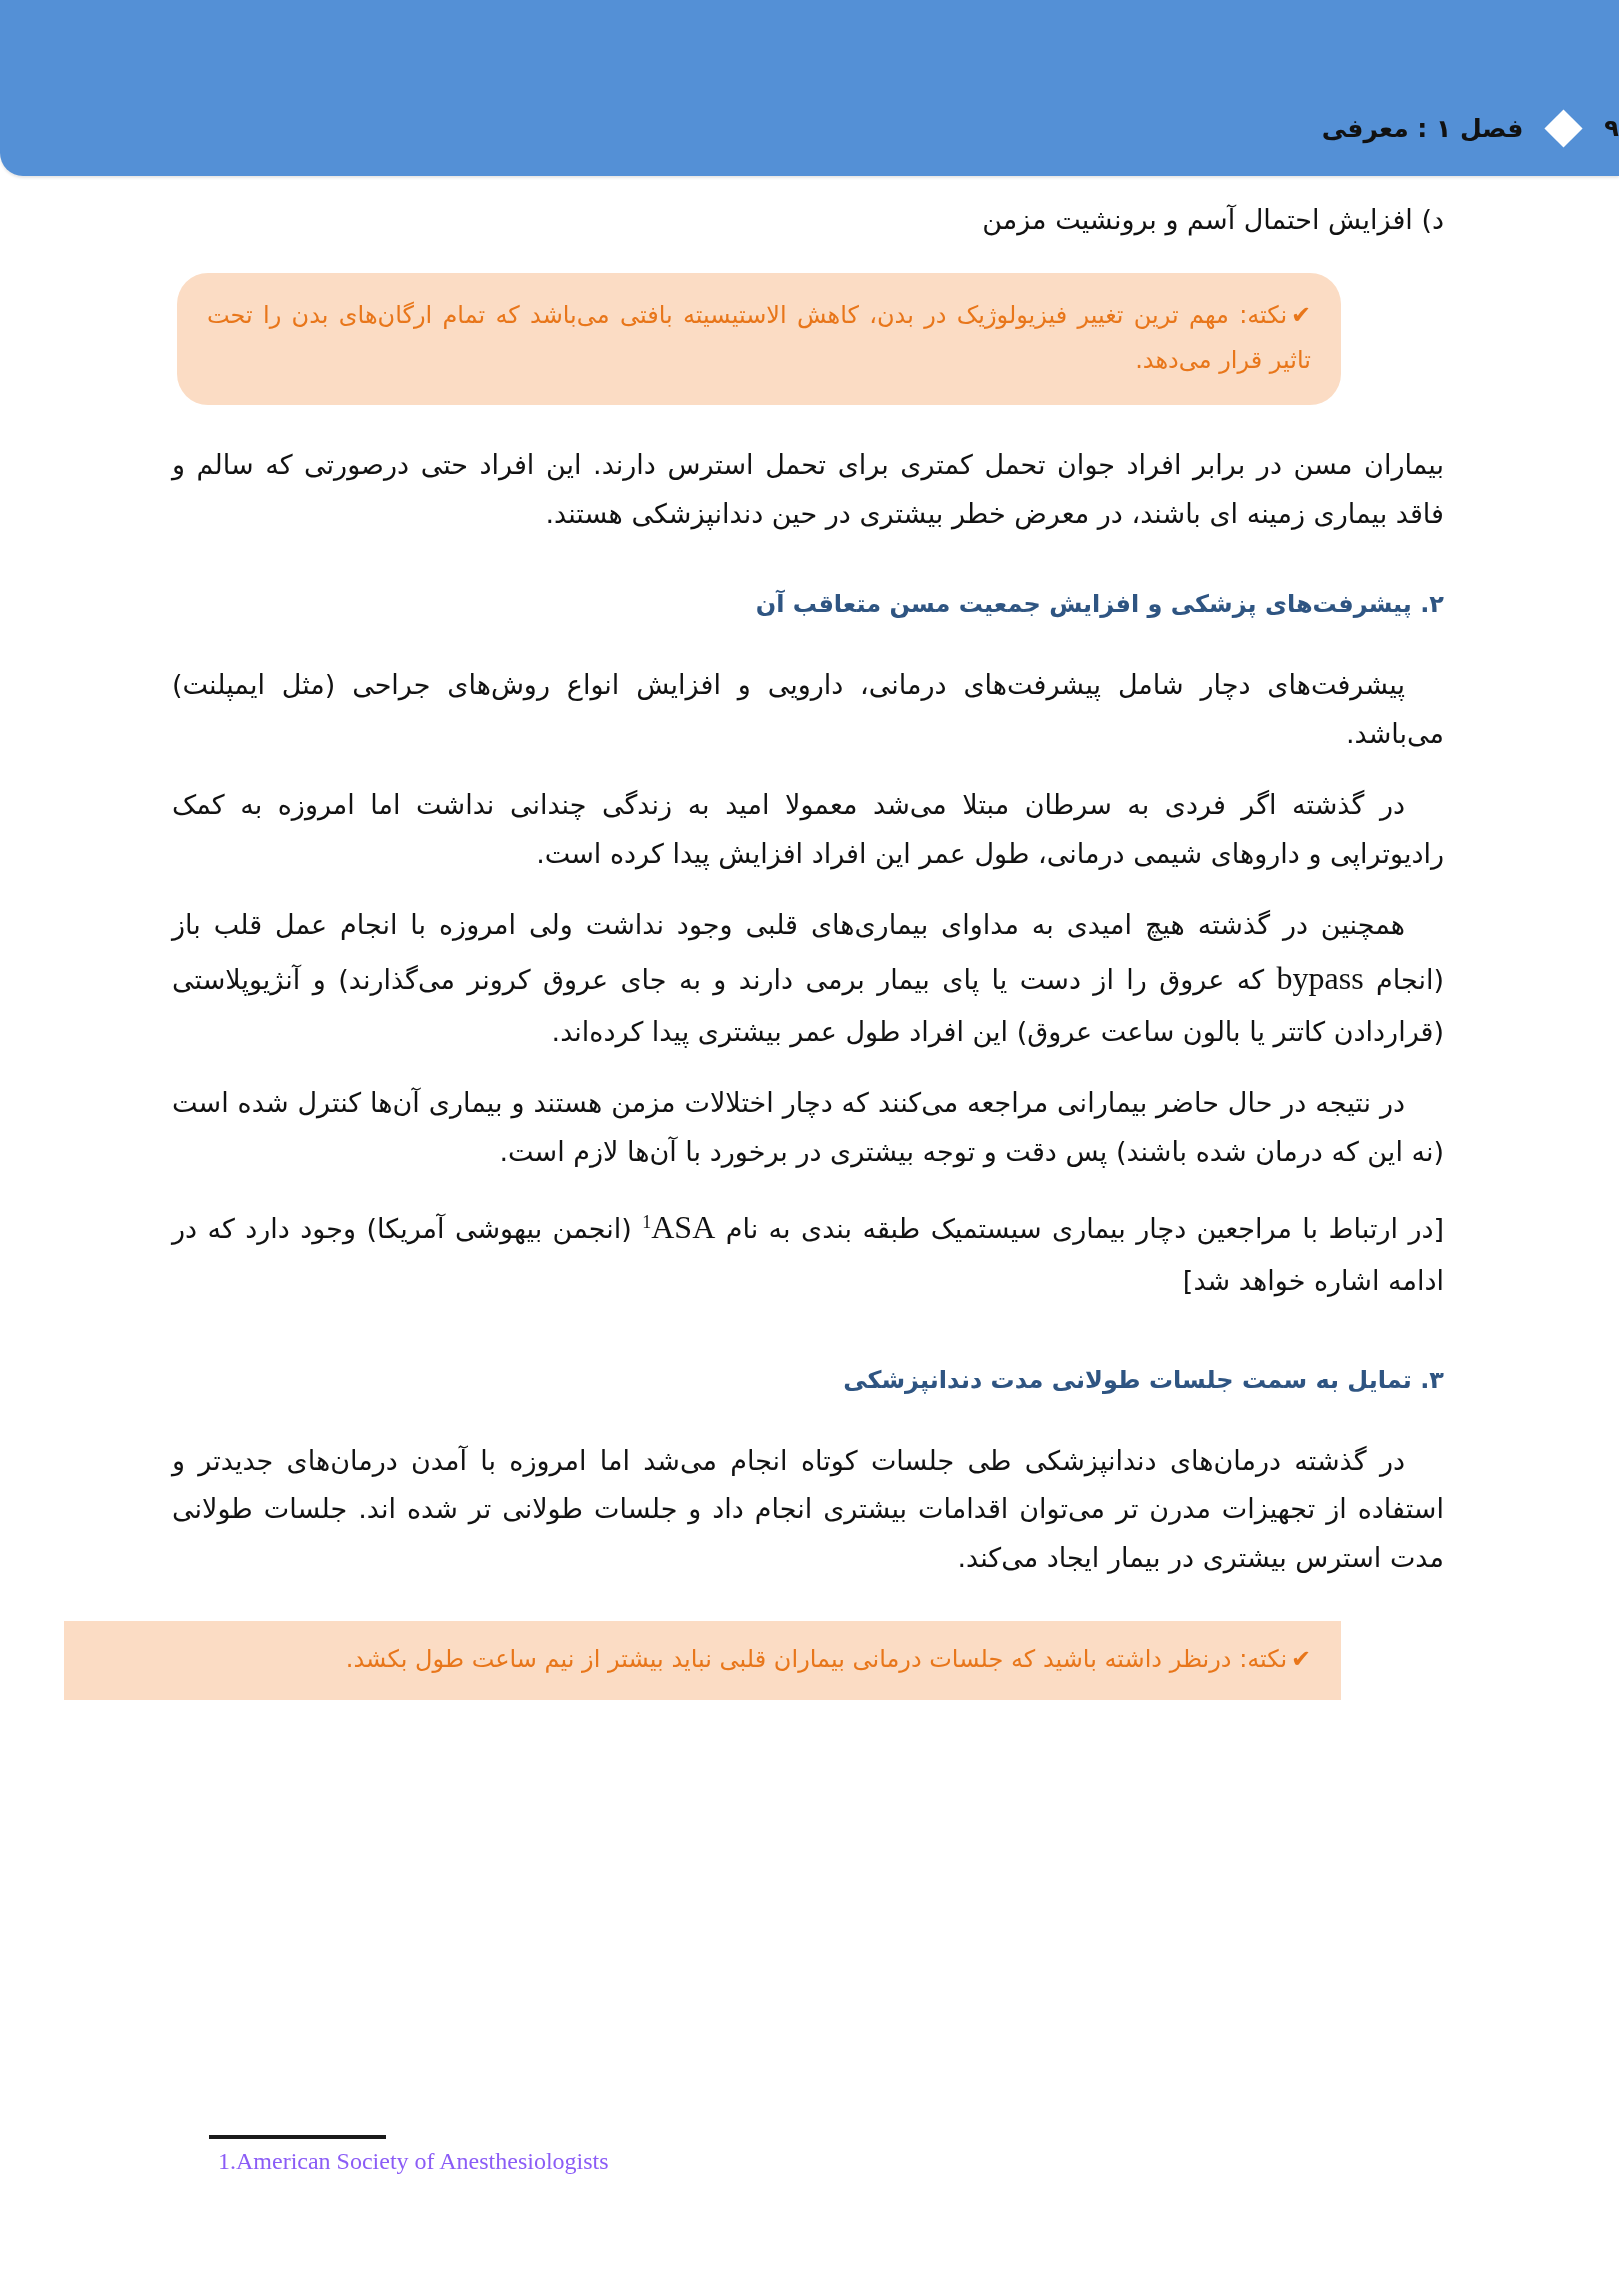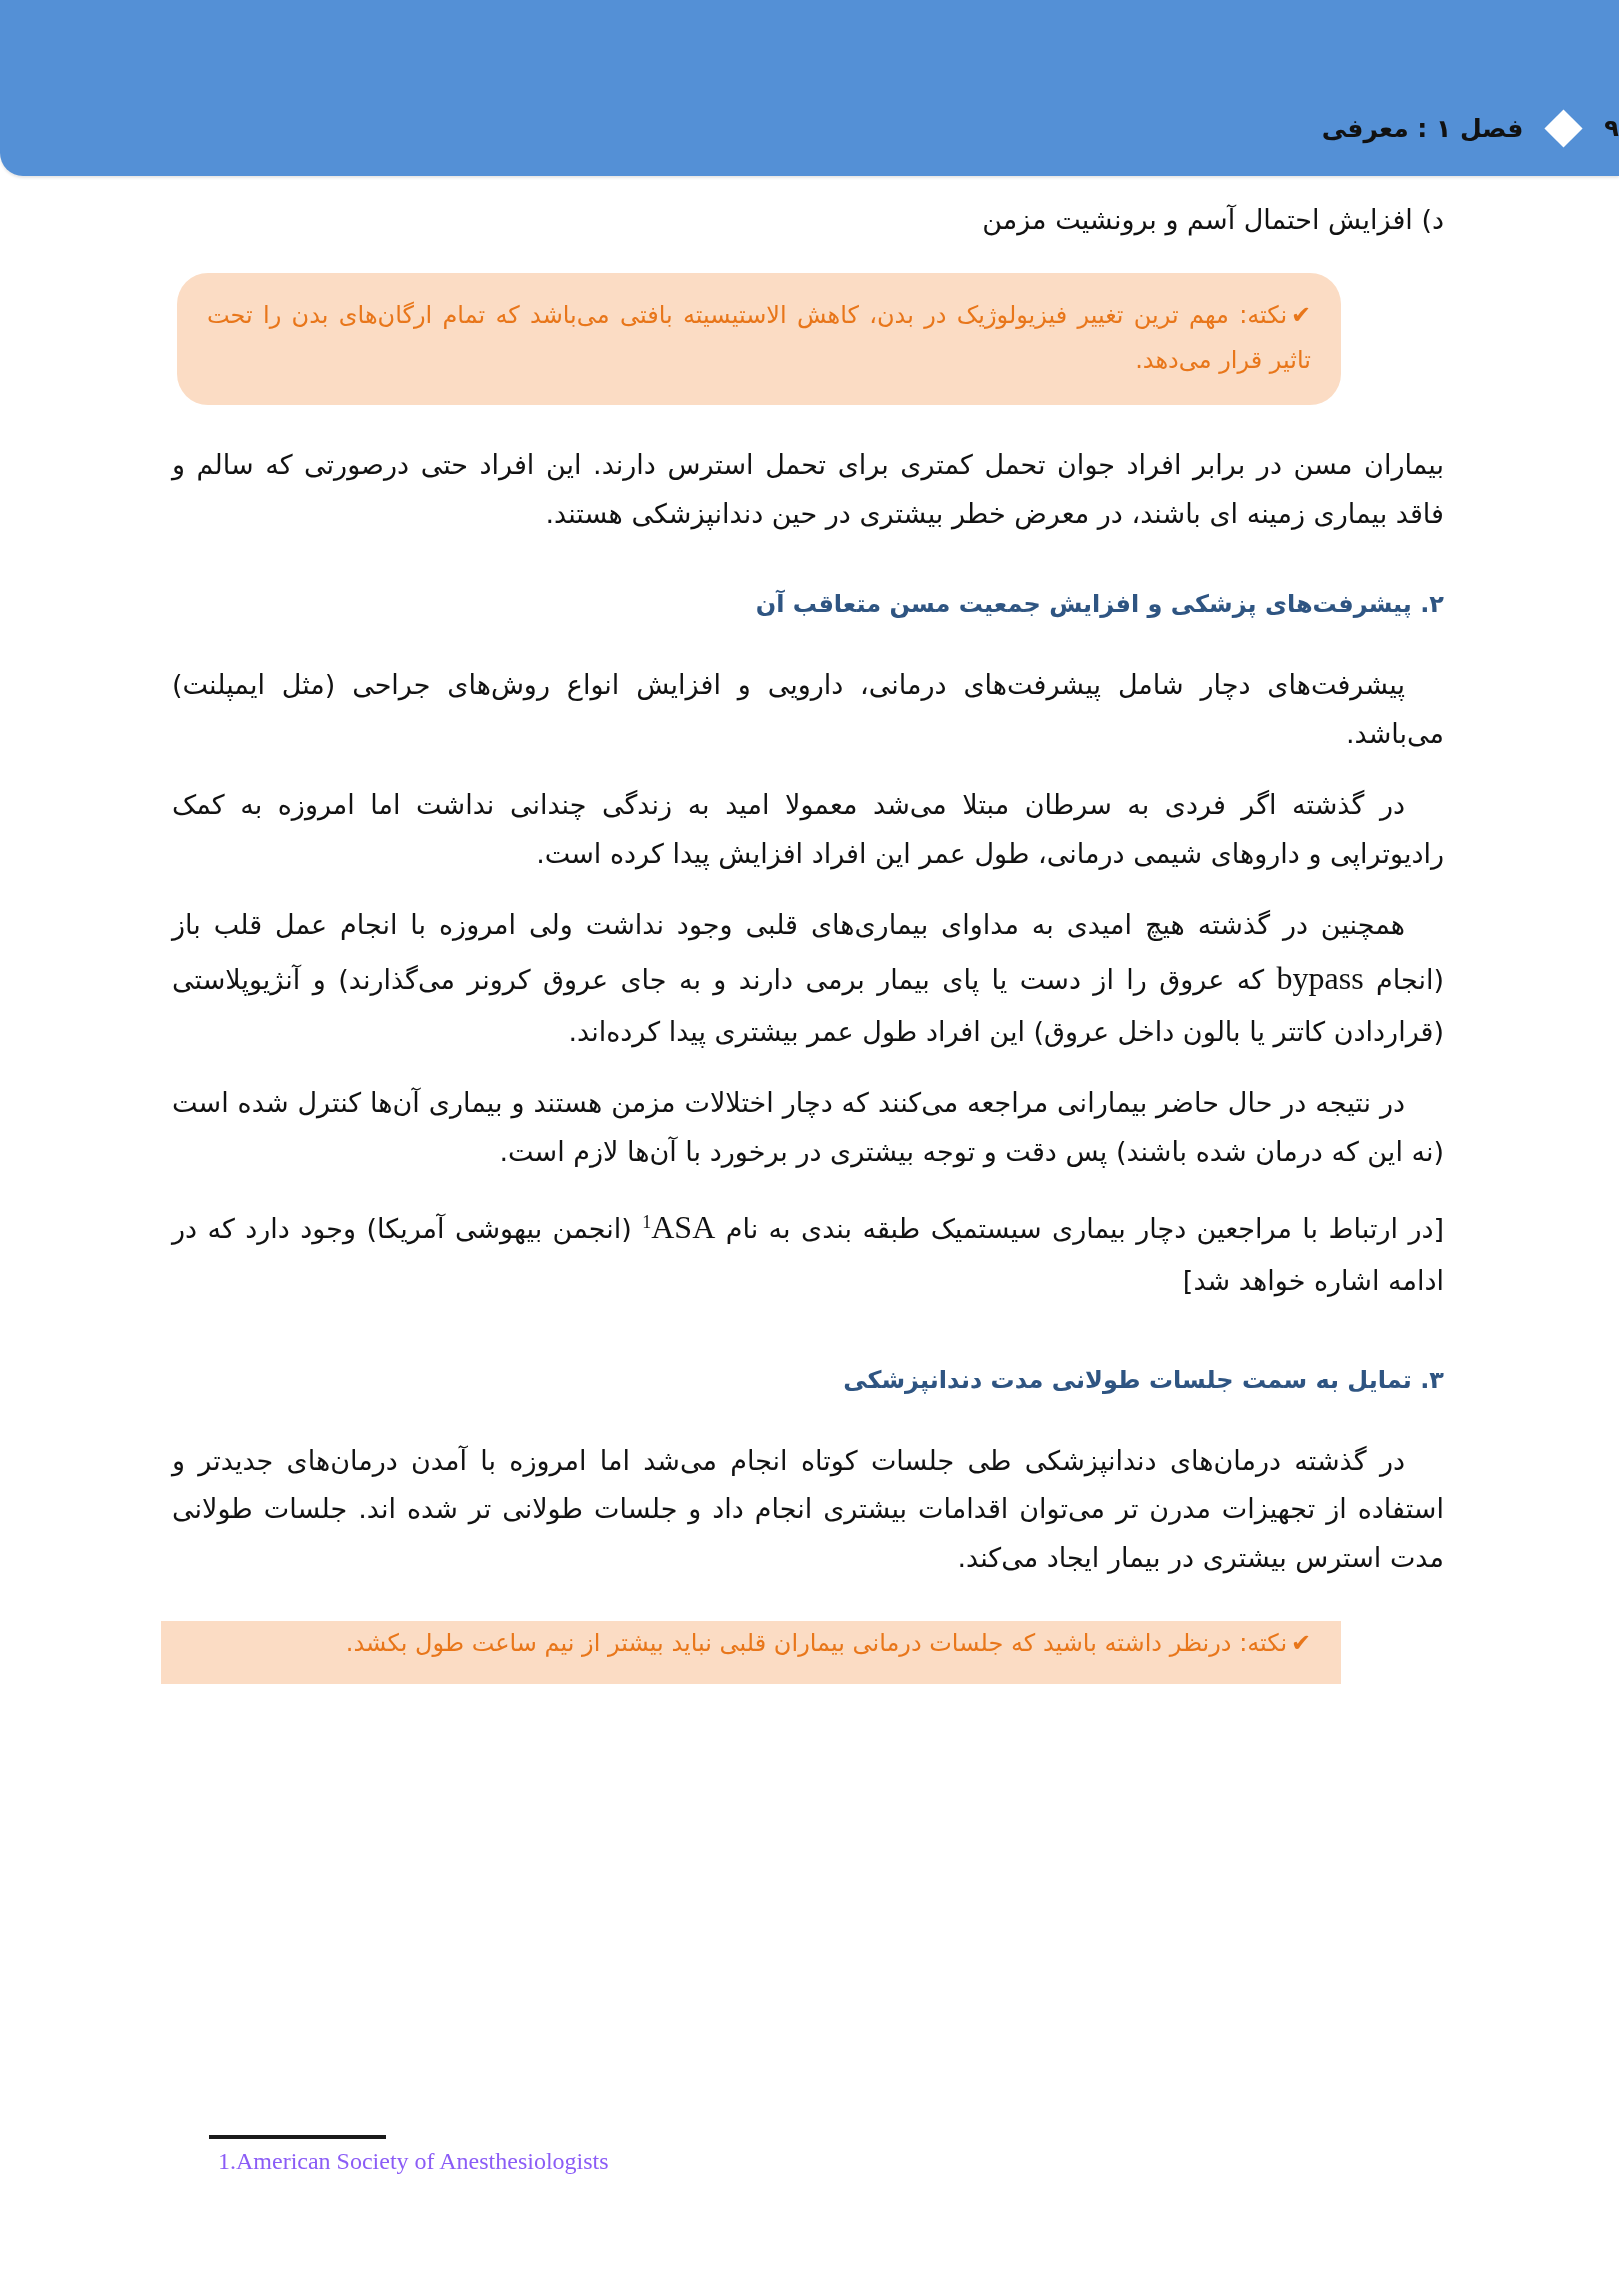--- a/index.html
+++ b/index.html
@@ -116,24 +116,24 @@
     font-weight: 500;
   }
   .note-box.first {
     width: 1164px;
     margin-right: 103px;
     margin-top: 30px;
     margin-bottom: 36px;
     border-radius: 31px;
   }
   .note-box.second {
-    width: 1180px;
+    width: 1277px;
     margin-right: 103px;
     margin-top: 39px;
-    padding-top: 0;
+    padding-top: 16px;
     padding-bottom: 18px;
   }
   .note-check {
     font-weight: 700;
     font-size: 24px;
     margin-left: 3.6px;
   }
 
   
   h2.sec-heading {
@@ -213,21 +213,21 @@
 
     <div class="heading-wrap-1">
       <h2 class="sec-heading">۲. پیشرفت‌های پزشکی و افزایش جمعیت مسن متعاقب آن</h2>
     </div>
 
     <p class="body indent">پیشرفت‌های دچار شامل پیشرفت‌های درمانی، دارویی و افزایش انواع روش‌های جراحی (مثل ایمپلنت) می‌باشد.</p>
 
     <p class="body indent">در گذشته اگر فردی به سرطان مبتلا می‌شد معمولا امید به زندگی چندانی نداشت اما امروزه به کمک رادیوتراپی و داروهای شیمی درمانی، طول عمر این افراد افزایش پیدا کرده است.</p>
 
     <p class="body indent">
-      <span>همچنین در گذشته هیچ امیدی به مداوای بیماری‌های قلبی وجود نداشت ولی امروزه با انجام عمل قلب باز (انجام </span><span class="latin">bypass</span><span> که عروق را از دست یا پای بیمار برمی دارند و به جای عروق کرونر می‌گذارند) و آنژیوپلاستی (قراردادن کاتتر یا بالون داخل عروق) این افراد طول عمر بیشتری پیدا کرده‌اند.</span>
+      <span>همچنین در گذشته هیچ امیدی به مداوای بیماری‌های قلبی وجود نداشت ولی امروزه با انجام عمل قلب باز (انجام </span><span class="latin">bypass</span><span> که عروق را از دست یا پای بیمار برمی دارند و به جای عروق کرونر می‌گذارند) و آنژیوپلاستی (قراردادن کاتتر یا بالون ساعت عروق) این افراد طول عمر بیشتری پیدا کرده‌اند.</span>
     </p>
 
     <p class="body indent">در نتیجه در حال حاضر بیمارانی مراجعه می‌کنند که دچار اختلالات مزمن هستند و بیماری آن‌ها کنترل شده است (نه این که درمان شده باشند) پس دقت و توجه بیشتری در برخورد با آن‌ها لازم است.</p>
 
     <p class="body">
       <span>[در ارتباط با مراجعین دچار بیماری سیستمیک طبقه بندی به نام </span><span class="latin">ASA</span><span class="sup-note">1</span><span> (انجمن بیهوشی آمریکا) وجود دارد که در ادامه اشاره خواهد شد]</span>
     </p>
 
     <div class="heading-wrap-2">
       <h2 class="sec-heading">۳. تمایل به سمت جلسات طولانی مدت دندانپزشکی</h2>

